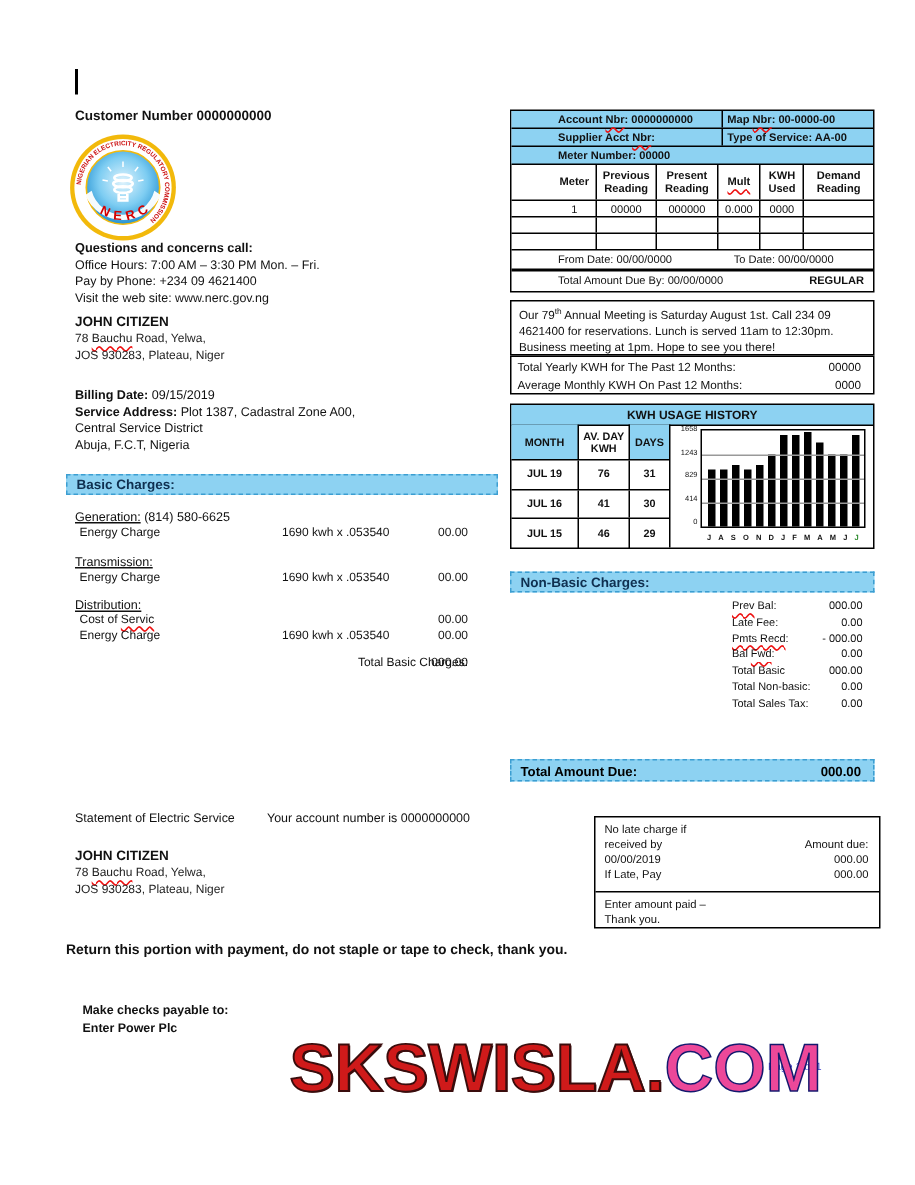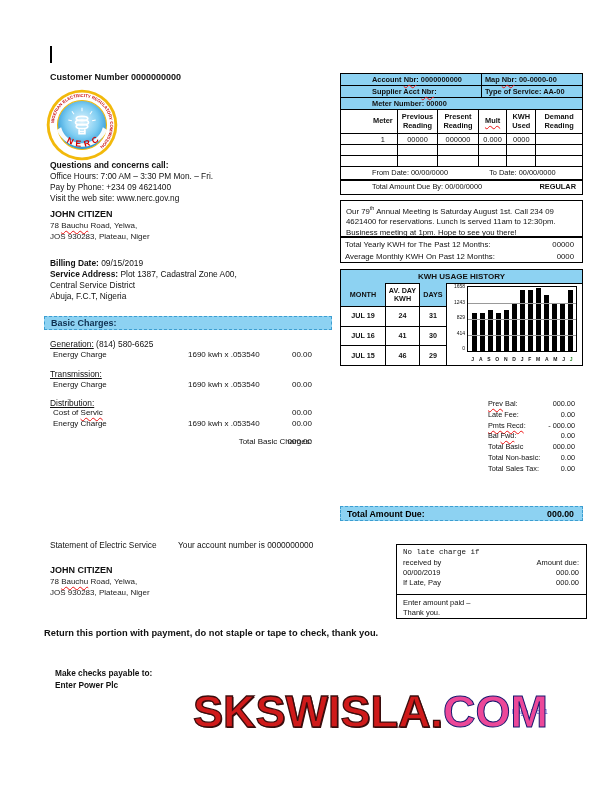--- a/index.html
+++ b/index.html
@@ -233,21 +233,21 @@
   <div class="abs bbox usage">
     <div class="usage-title">KWH USAGE HISTORY</div>
     <div class="utable">
       <div class="ur uhead">
         <div class="uc uvr ucol1 ublue">MONTH</div>
         <div class="uc uvr ucol2">AV. DAY KWH</div>
         <div class="uc ucol3 ublue">DAYS</div>
       </div>
       <div class="ur udata">
         <div class="uc uvr ucol1">JUL 19</div>
-        <div class="uc uvr ucol2">24</div>
+        <div class="uc uvr ucol2">76</div>
         <div class="uc ucol3">31</div>
       </div>
       <div class="ur udata">
         <div class="uc uvr ucol1">JUL 16</div>
         <div class="uc uvr ucol2">41</div>
         <div class="uc ucol3">30</div>
       </div>
       <div class="ur udata">
         <div class="uc uvr ucol1">JUL 15</div>
         <div class="uc uvr ucol2">46</div>
@@ -293,20 +293,21 @@
           <span>F</span>
           <span>M</span>
           <span>A</span>
           <span>M</span>
           <span>J</span>
           <span style="color: rgb(46, 139, 46);">J</span>
         </div>
     </div>
   </div>
 
+  <div class="abs bluebar" style="left:340px;top:381px;width:243px;height:14px;font-size:9px;">Non-Basic Charges:</div>
 
   <div class="abs nb-rows">
     <div class="nb-row">
         <span><span></span><span class="sq">Prev</span><span> Bal:</span></span>
         <span>000.00</span>
       </div>
     <div class="nb-row">
         <span><span>Late Fee:</span><span class="sq"></span><span></span></span>
         <span>0.00</span>
       </div>
@@ -338,21 +339,21 @@
   </div>
 
   <div class="abs" style="left:50px;top:540px;font-size:8.3px;">Statement of Electric Service</div>
   <div class="abs" style="left:178px;top:540px;font-size:8.3px;">Your account number is 0000000000</div>
 
   <div class="abs b" style="left:50px;top:565px;font-size:9px;">JOHN CITIZEN</div>
   <div class="abs" style="left:50px;top:577px;font-size:8px;color:#222;"><span>78 </span><span class="sq">Bauchu</span><span> Road, Yelwa,</span></div>
   <div class="abs" style="left:50px;top:588px;font-size:8px;color:#222;">JOS 930283, Plateau, Niger</div>
 
   <div class="abs paybox">
-    <span class="abs" style="left:6px;top:3px;font-family:Liberation Mono, monospace;">No late charge if</span>
+    <span class="abs" style="left:6px;top:3px;">No late charge if</span>
     <span class="abs" style="left:6px;top:13px;">received by</span>
     <span class="abs" style="left:6px;top:23px;">00/00/2019</span>
     <span class="abs" style="left:6px;top:33px;">If Late, Pay</span>
     <span class="abs" style="right:7px;top:13px;">Amount due:</span>
     <span class="abs" style="right:7px;top:23px;">000.00</span>
     <span class="abs" style="right:7px;top:33px;">000.00</span>
     <span class="sect-line"></span>
     <span class="abs" style="left:6px;top:53px;">Enter amount paid –</span>
     <span class="abs" style="left:6px;top:63px;">Thank you.</span>
   </div>

